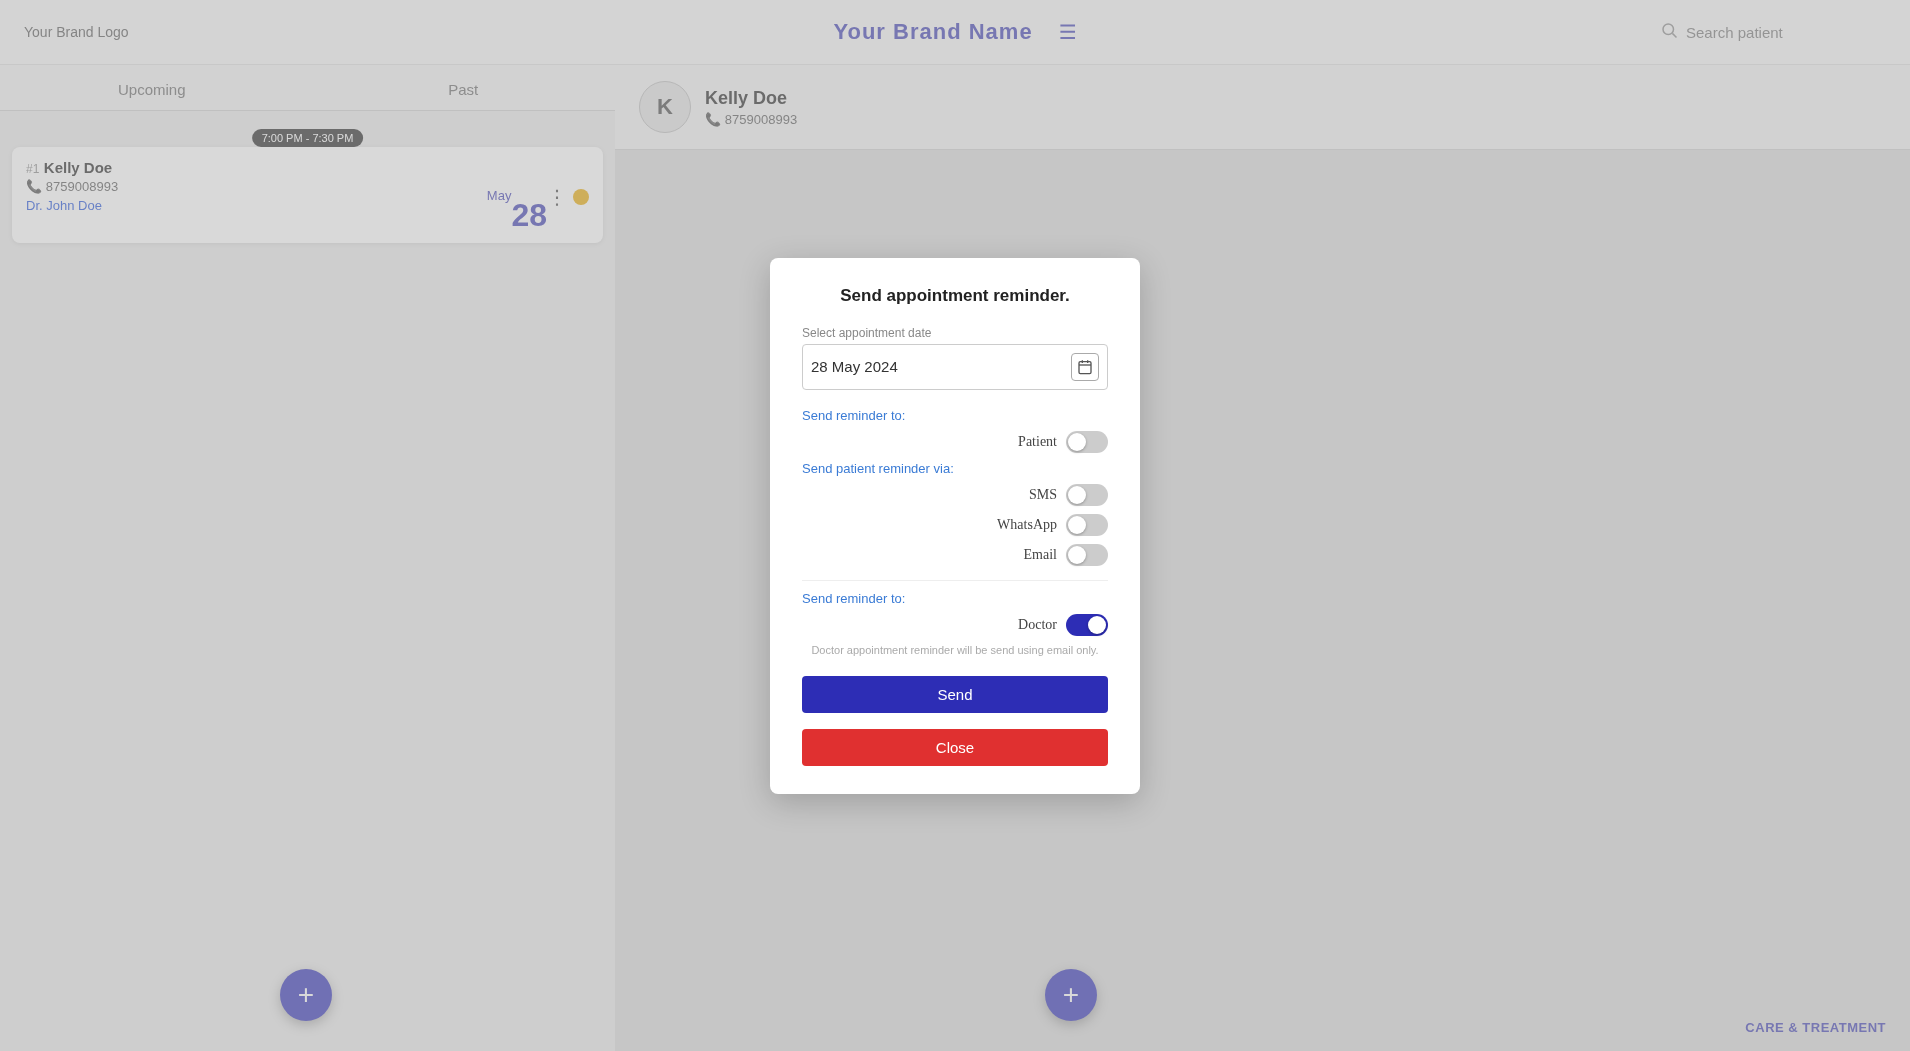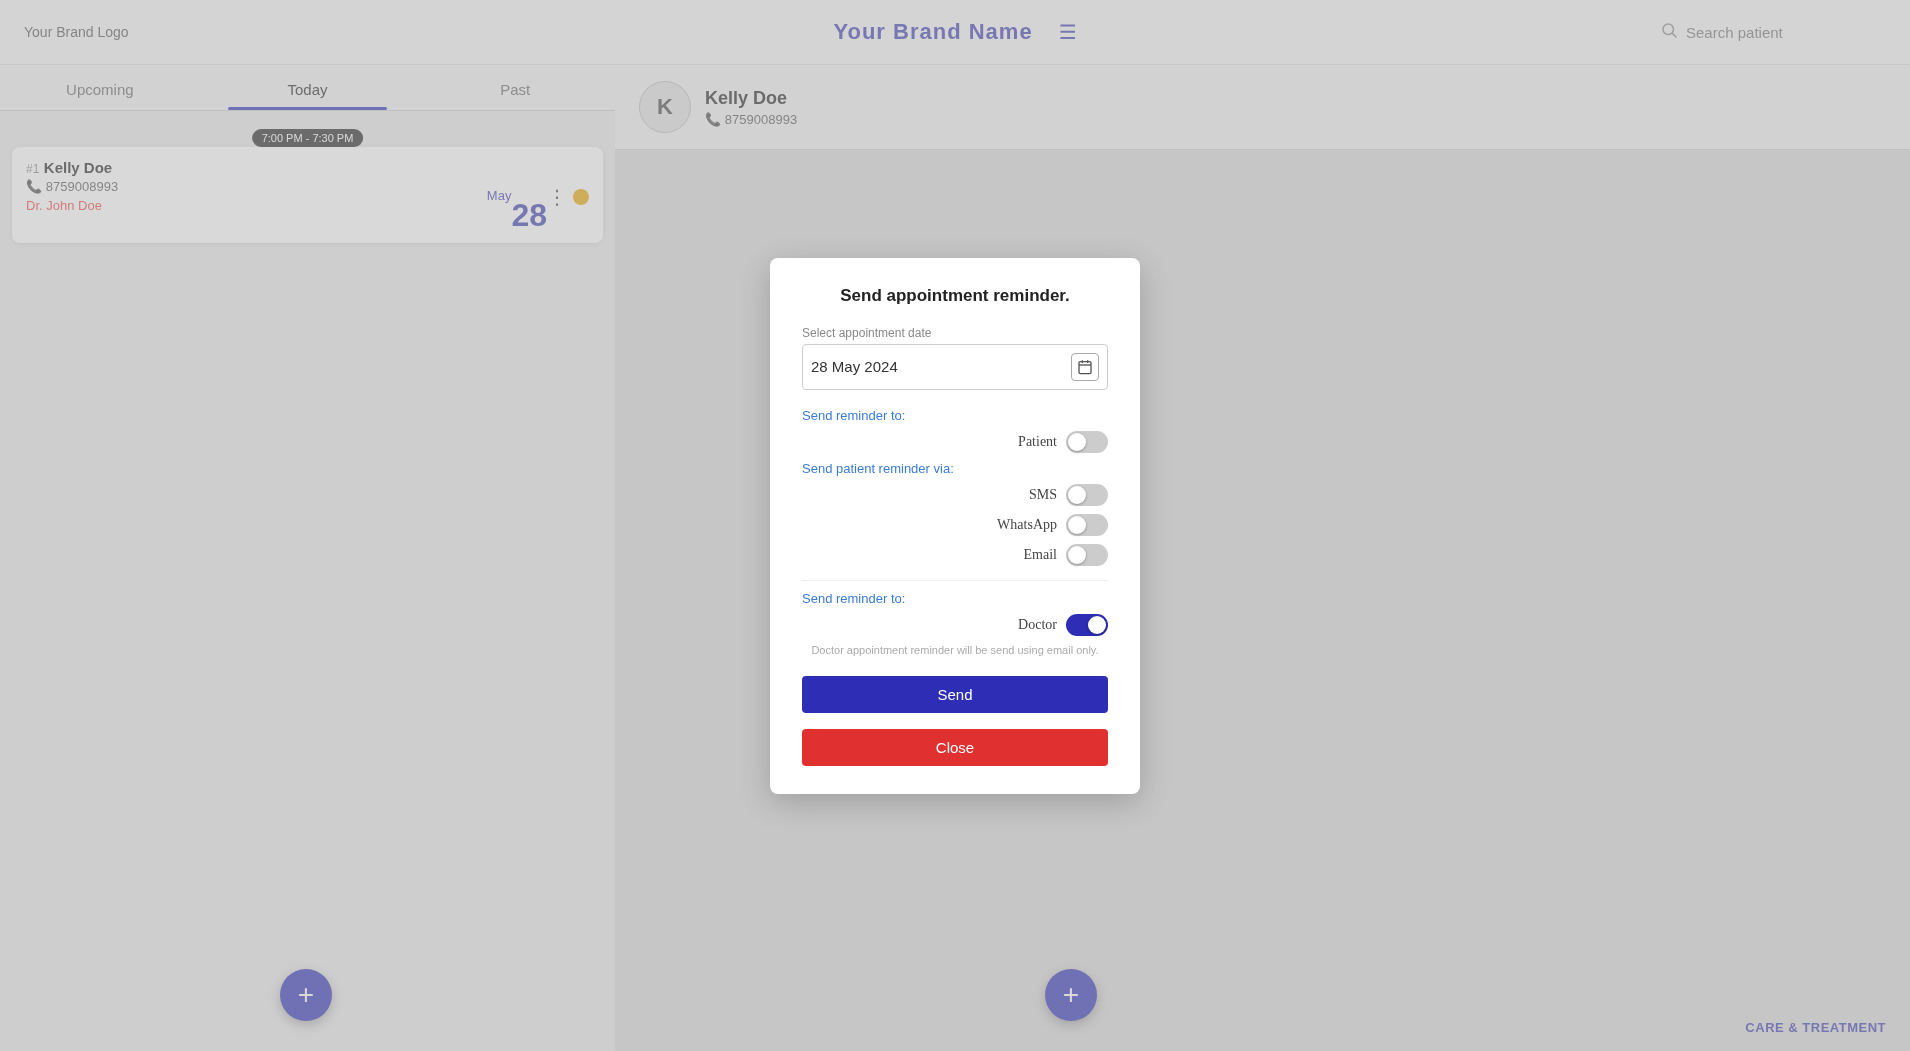--- a/index.html
+++ b/index.html
@@ -144,21 +144,21 @@
       font-weight: 700;
       color: #222;
     }
     .patient-phone {
       font-size: 13px;
       color: #555;
       margin-top: 2px;
     }
     .doctor-name {
       font-size: 13px;
-      color: #ef4444;
+      color: #1d4ed8;
       margin-top: 4px;
     }
     .card-right {
       display: flex;
       flex-direction: row;
       align-items: center;
     }
     .date-month {
       font-size: 13px;
       color: #3a3ab0;
@@ -423,21 +423,20 @@
       </svg>
     </span>
     <input class="search-input" type="text" placeholder="Search patient" style="">
   </div>
 </div>
 
 <div class="left-panel">
 
   <div class="tabs">
     <div class="tab">Upcoming</div>
-    <div class="tab active">Today</div>
     <div class="tab">Past</div>
   </div>
 
   <div style="margin-top: 36px; position: relative;">
     <div class="appointment-card">
       <div class="time-badge">7:00 PM - 7:30 PM</div>
       <div class="card-top">
         <div class="card-left">
           <div>
             <span class="patient-number">#1</span>

